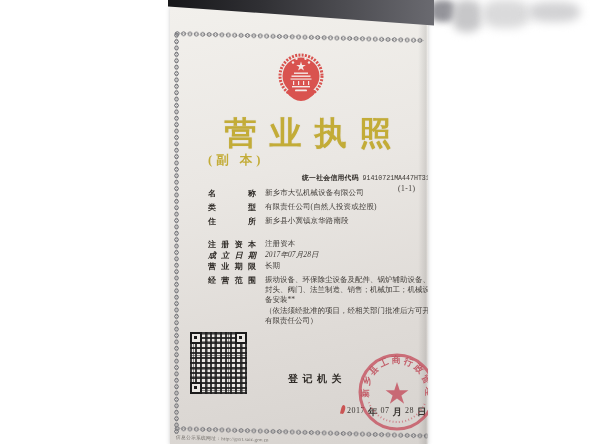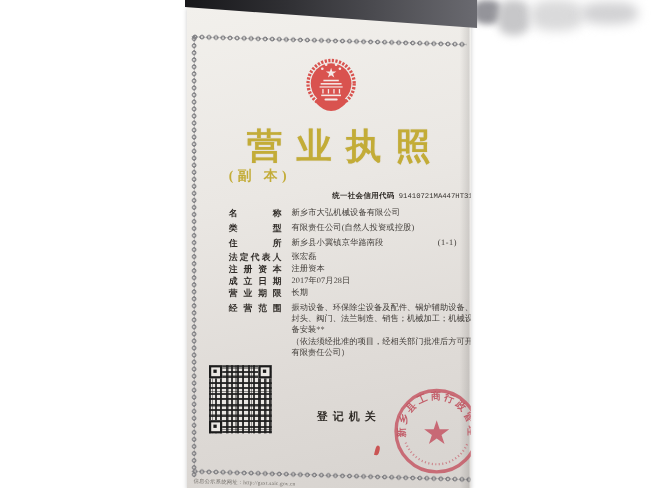--- a/index.html
+++ b/index.html
@@ -56,30 +56,30 @@
   }
   .subtitle{
     position:absolute;left:38px;top:146px;width:200px;
     font-size:12.5px;font-weight:700;color:#c3ac37;letter-spacing:4px;
   }
   .code-row{
     position:absolute;left:132px;top:167px;white-space:nowrap;font-size:6.8px;
   }
   .code-row .lbl{font-weight:700;color:#2f2b27;letter-spacing:.3px;}
   .code-row .val{font-family:"Liberation Mono","DejaVu Sans Mono",monospace;font-size:6.6px;color:#3a3632;margin-left:2px;}
-  .page-num{position:absolute;left:228px;top:178px;font-size:7.5px;color:#3a3632;letter-spacing:.5px;margin-top:32px;}
+  .page-num{position:absolute;left:228px;top:178px;font-size:7.5px;color:#3a3632;letter-spacing:.5px;}
 
   .row{position:absolute;left:38px;width:216px;height:11px;white-space:nowrap;}
   .row .flabel{
     display:inline-block;width:48px;font-size:8px;font-weight:700;color:#2f2b27;
     text-align:justify;text-align-last:justify;vertical-align:top;
   }
   .row .fvalue{display:inline-block;margin-left:5px;font-size:7.5px;color:#403c38;vertical-align:top;letter-spacing:.1px;}
   .r0{top:182px;} .r1{top:196px;} .r2{top:210px;} .r3{top:222px;}
-  .r4{top:233px;} .r5{top:244px;} .r6{top:255px;} .r7{top:269px;height:56px;}
+  .r4{top:233px;} .r5{top:244px;font-style:italic;} .r6{top:255px;} .r7{top:269px;height:56px;}
   .scope-lines{display:inline-block;margin-left:5px;vertical-align:top;width:178px;}
   .scope-line{font-size:7.5px;line-height:10.2px;color:#403c38;white-space:nowrap;}
 
   .qr{
     position:absolute;left:20px;top:326px;width:57px;height:62px;background-color:#eae7e3;
     background-image:
       repeating-linear-gradient(0deg, rgba(28,28,28,.85) 0 2px, rgba(0,0,0,0) 2px 5px),
       repeating-linear-gradient(90deg, rgba(28,28,28,.85) 0 2px, rgba(0,0,0,0) 2px 5px),
       repeating-linear-gradient(0deg, rgba(0,0,0,0) 0 3px, rgba(28,28,28,.45) 3px 4px, rgba(0,0,0,0) 4px 7px),
       repeating-linear-gradient(90deg, rgba(0,0,0,0) 0 3px, rgba(28,28,28,.45) 3px 4px, rgba(0,0,0,0) 4px 7px);
@@ -154,24 +154,20 @@
       <span class="fvalue">新乡市大弘机械设备有限公司</span>
     </div>
     <div class="row r2">
       <span class="flabel">住所</span>
       <span class="fvalue">新乡县小冀镇京华路南段</span>
     </div>
     <div class="row r1">
       <span class="flabel">类型</span>
       <span class="fvalue">有限责任公司(自然人投资或控股)</span>
     </div>
-    <div class="row r3">
-      <span class="flabel">法定代表人</span>
-      <span class="fvalue">张宏磊</span>
-    </div>
     <div class="row r4">
       <span class="flabel">注册资本</span>
       <span class="fvalue">注册资本</span>
     </div>
     <div class="row r5">
       <span class="flabel">成立日期</span>
       <span class="fvalue">2017年07月28日</span>
     </div>
     <div class="row r6">
       <span class="flabel">营业期限</span>
@@ -190,20 +186,23 @@
 
     <div class="qr">
       <div class="qf qf-tl"></div>
       <div class="qf qf-tr"></div>
       <div class="qf qf-bl"></div>
     </div>
 
     <div class="reg-label">登记机关</div>
 
     <div class="pen-mark"></div>
+    <div class="date-row">
+      <span class="num">2017</span><span class="unit">年</span><span class="num">07</span><span class="unit">月</span><span class="num">28</span><span class="unit">日</span>
+    </div>
 
     <svg class="stamp" viewBox="0 0 84 84">
       <circle cx="42" cy="42" r="37" fill="none" stroke="rgba(196,80,94,.85)" stroke-width="3"></circle>
       <polygon fill="rgba(196,80,94,.88)" points="42,32 44.7,40.3 53.4,40.3 46.4,45.4 49.1,53.7 42,48.6 34.9,53.7 37.6,45.4 30.6,40.3 39.3,40.3"></polygon>
       <defs>
         <path id="sealArc" d="M14 49.5 A29 29 0 1 1 70 49.5" fill="none"></path>
       </defs>
       <text font-size="9" fill="rgba(190,70,84,.9)" font-weight="bold" font-family="Liberation Serif, DejaVu Serif, serif">
         <textPath href="#sealArc" startOffset="2" textLength="112" lengthAdjust="spacing">新乡县工商行政管理局</textPath>
       </text>

